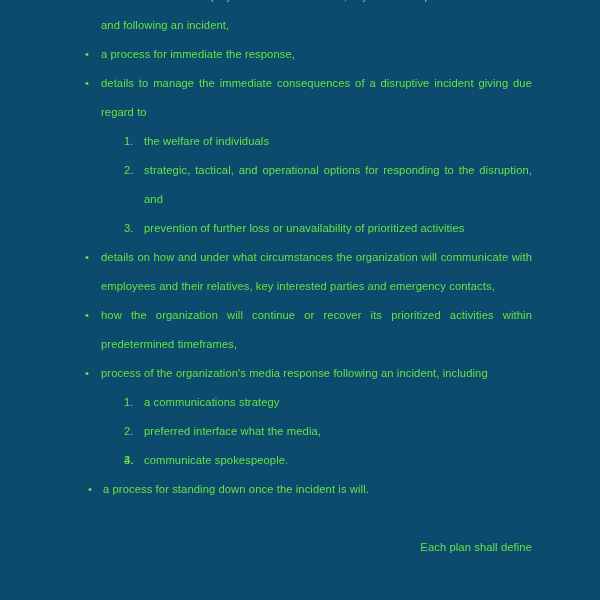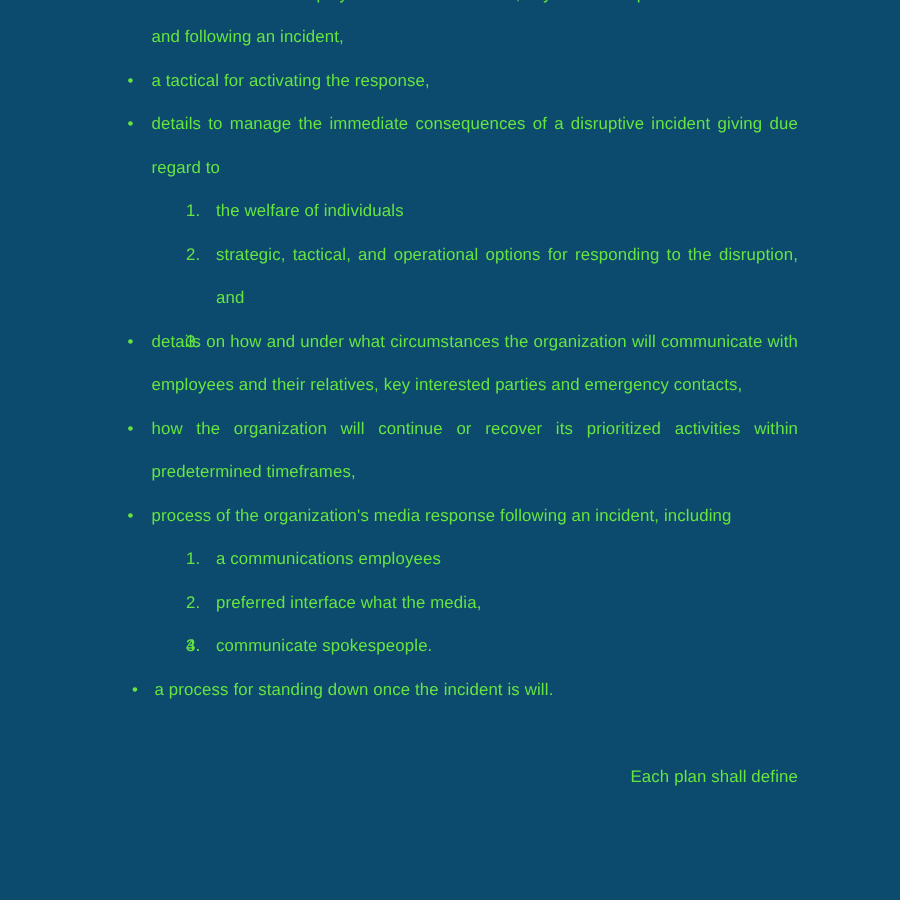--- a/index.html
+++ b/index.html
@@ -104,60 +104,61 @@
   <div id="doc-body">
 
     <div class="para partial-top">communicate with employees and their relatives, key interested parties and</div>
 
     <div class="para bullet-row nojust">
       <span>and following an incident,</span>
     </div>
 
     <div class="para bullet-row nojust">
       <span class="bullet-marker">•</span>
-      <span>a tactical for activating the response,</span>
+      <span>a process for immediate the response,</span>
     </div>
 
     <div class="para bullet-row">
       <span class="bullet-marker">•</span>
       <span>details to manage the immediate consequences of a disruptive incident giving due regard to</span>
     </div>
 
     <div class="para num-row nojust">
       <span class="num-marker">1.</span>
       <span>the welfare of individuals</span>
     </div>
 
     <div class="para num-row">
       <span class="num-marker">2.</span>
       <span>strategic, tactical, and operational options for responding to the disruption, and</span>
     </div>
 
     <div class="para num-row nojust">
       <span class="num-marker">3.</span>
+      <span>prevention of further loss or unavailability of prioritized activities</span>
     </div>
 
     <div class="para bullet-row">
       <span class="bullet-marker">•</span>
       <span>details on how and under what circumstances the organization will communicate with employees and their relatives, key interested parties and emergency contacts,</span>
     </div>
 
     <div class="para bullet-row">
       <span class="bullet-marker">•</span>
       <span>how the organization will continue or recover its prioritized activities within predetermined timeframes,</span>
     </div>
 
     <div class="para bullet-row nojust">
       <span class="bullet-marker">•</span>
       <span>process of the organization's media response following an incident, including</span>
     </div>
 
     <div class="para num-row nojust">
       <span class="num-marker">1.</span>
-      <span>a communications employees</span>
+      <span>a communications strategy</span>
     </div>
 
     <div class="para num-row nojust">
       <span class="num-marker">2.</span>
       <span>preferred interface what the media,</span>
     </div>
 
     <div class="para num-row nojust">
       <span class="num-marker">3.</span>
     </div>

